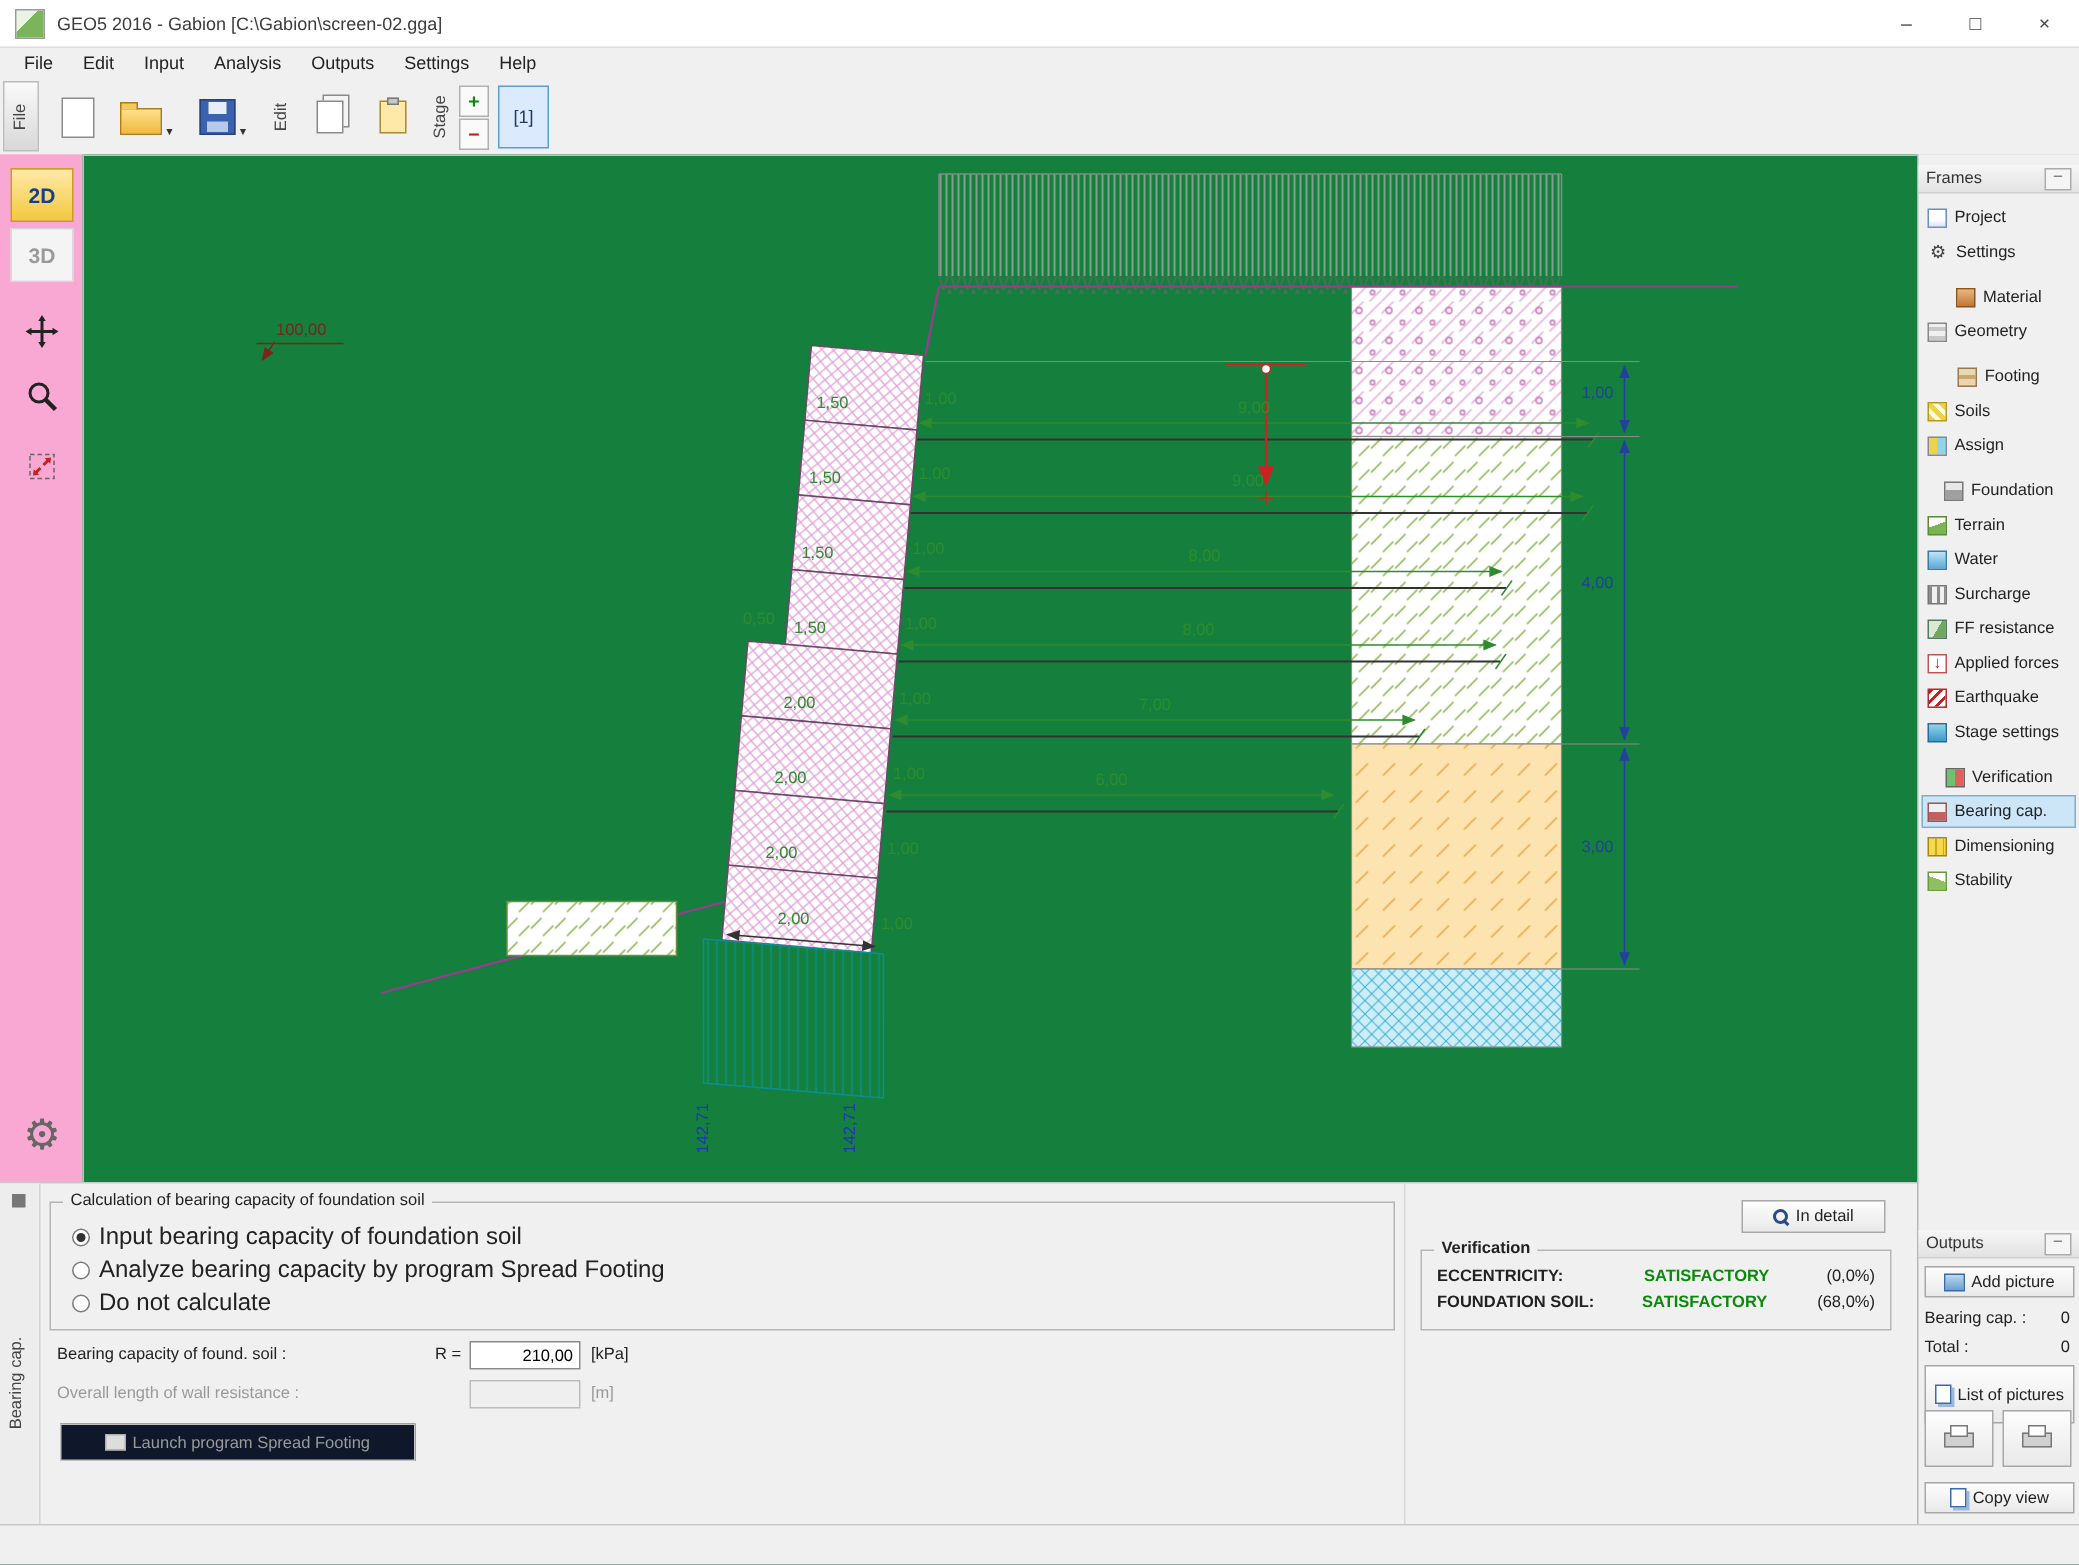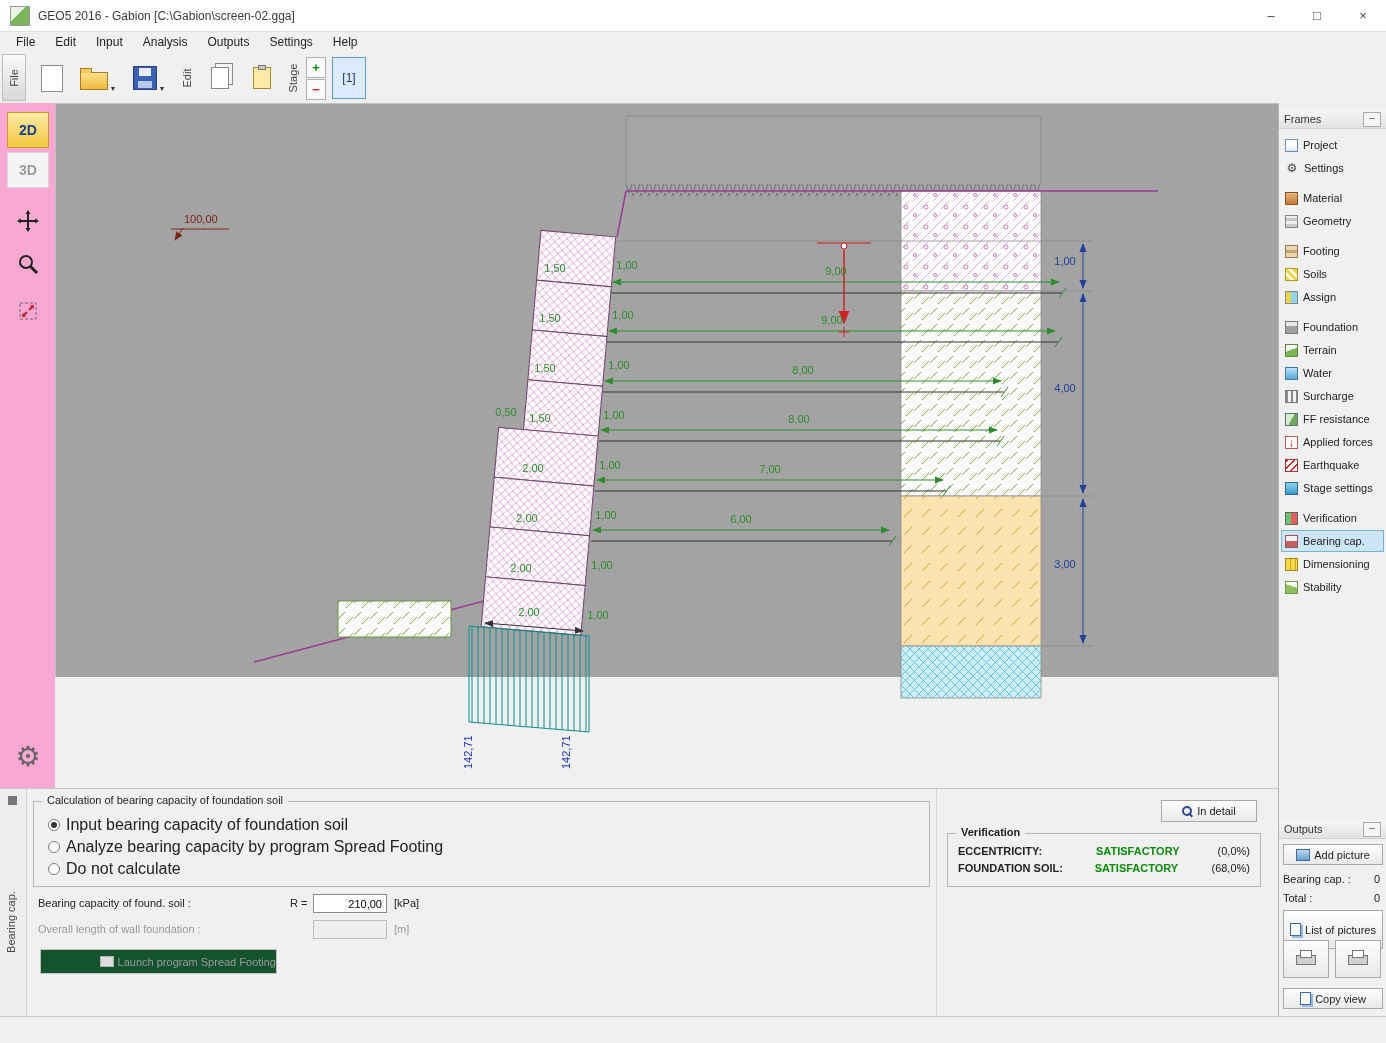--- a/index.html
+++ b/index.html
@@ -36,32 +36,32 @@
   .sq-btn{position:absolute;width:18px;height:19px;border:1px solid #b0b0b0;background:#fafafa;display:flex;align-items:center;justify-content:center;font-weight:bold;font-size:13px;}
   .stage1{left:332px;top:57px;width:32px;height:40px;background:#dbeafc;border:1px solid #5a9fd4;display:flex;align-items:center;justify-content:center;font-size:12px;color:#1a3c6e;position:absolute;}
 
   
   .lefttools{left:0;top:103px;width:55px;height:685px;background:#f9a8d4;}
   .ltbtn{position:absolute;left:7px;width:40px;height:34px;display:flex;align-items:center;justify-content:center;border:1px solid transparent;}
   .btn2d{background:linear-gradient(#ffe9a8,#f3c83e);border:1px solid #c89b2a;color:#163f8f;font-weight:bold;font-size:14px;}
   .btn3d{color:#9a9a9a;font-weight:bold;font-size:14px;background:#f4f4f4;border:1px solid #d8d8d8;}
 
   
-  .canvas{left:55px;top:103px;width:1223px;height:574px;background:#a3a3a3;border-top:1px solid #c0c0c0;border-left:1px solid #c0c0c0;box-sizing:border-box;}
+  .canvas{left:55px;top:103px;width:1223px;height:685px;background:#15803d;border-top:1px solid #c0c0c0;border-left:1px solid #c0c0c0;box-sizing:border-box;}
   svg text{font-family:"Liberation Sans",sans-serif;font-size:11px;}
   .tg{fill:#2e8b2e;}.tn{fill:#24409a;}.tb{fill:#2233bb;}.tm{fill:#7b241c;}
 
   
   .rightcol{left:1278px;top:103px;width:108px;height:913px;background:#f0f0f0;border-left:1px solid #b5b5b5;box-sizing:border-box;}
   .panel-head{height:18px;background:linear-gradient(#f6f6f6,#e2e2e2);border-bottom:1px solid #cfcfcf;display:flex;align-items:center;padding:0 5px;font-size:11px;color:#333;}
   .min-box{margin-left:auto;width:16px;height:13px;border:1px solid #aaa;background:#f5f5f5;text-align:center;line-height:10px;font-size:10px;color:#555;}
   .frames-list{padding:4px 0 0 0;}
   .fitem{display:flex;align-items:center;gap:5px;height:20px;margin:1px 2px;padding:0 3px;font-size:11px;border:1px solid transparent;}
   .fitem.sel{background:#cde6f7;border:1px solid #7ab0d4;}
-  .fitem.gap{margin-top:8px;}
+  .fitem.gap{margin-top:8px;justify-content:center;}
   .fi{width:13px;height:13px;border:1px solid #999;background:#fff;flex:none;box-sizing:border-box;}
   .fi-char{width:14px;flex:none;font-size:12px;line-height:13px;text-align:center;color:#444;border:none;background:none;}
   .fi1{background:linear-gradient(180deg,#fff 60%,#d8e4f0);border-color:#6a8fc0;}
   .fi3{background:linear-gradient(#e8b87a,#c07838);border-color:#8a5420;}
   .fi4{background:repeating-linear-gradient(0deg,#c8c8c8 0 3px,#efefef 3px 6px);border-color:#888;}
   .fi5{background:repeating-linear-gradient(180deg,#e8d8b0 0 4px,#c8a870 4px 7px);border-color:#997755;}
   .fi6{background:repeating-linear-gradient(45deg,#ead34f 0 3px,#fffbe0 3px 6px);border-color:#b09a20;}
   .fi7{background:linear-gradient(90deg,#ead34f 50%,#8fd4ea 50%);border-color:#888;}
   .fi8{background:linear-gradient(180deg,#e8e8e8 40%,#a0a0a0 40%);border-color:#777;}
   .fi9{background:linear-gradient(160deg,#fff 45%,#79b552 45%);border-color:#5a8a3a;}
@@ -91,21 +91,21 @@
   .sidetab .pin{position:absolute;left:8px;top:7px;width:9px;height:9px;background:#777;}
   .groupbox{position:absolute;border:1px solid #b5b5b5;}
   .gb-title{position:absolute;top:-8px;left:8px;background:#f0f0f0;padding:0 5px;font-size:11px;color:#222;}
   .radio-row{position:absolute;display:flex;align-items:center;gap:6px;font-size:16px;}
   .radio{width:12px;height:12px;border:1px solid #7a7a7a;border-radius:50%;background:#fff;position:relative;box-sizing:border-box;}
   .radio.on::after{content:"";position:absolute;left:2px;top:2px;right:2px;bottom:2px;background:#333;border-radius:50%;}
   .tinput{position:absolute;border:1px solid #8a8a8a;background:#fff;height:19px;font-size:11px;text-align:right;padding:0 4px;font-family:"Liberation Sans",sans-serif;box-sizing:border-box;}
   .tinput.dis{background:#efefef;border-color:#bdbdbd;}
   .lbl{position:absolute;font-size:11px;color:#222;white-space:nowrap;}
   .lbl.gray{color:#9a9a9a;}
-  .btn.dis{color:#9a9a9a;background:#14532d;border-color:#c2c2c2;justify-content:flex-end;}
+  .btn.dis{color:#9a9a9a;background:#0f172a;border-color:#c2c2c2;}
   .lnch{width:12px;height:9px;border:1px solid #b0b0b0;background:#ddd;}
   .verifzone{position:absolute;left:936px;top:0;width:342px;height:227px;border-left:1px solid #d6d6d6;}
   .vrow{position:absolute;left:10px;right:10px;display:flex;font-size:11px;}
   .vname{font-weight:bold;width:138px;}
   .vstat{font-weight:bold;color:#0a8a0a;width:118px;}
   .vval{margin-left:auto;}
   .mag{width:11px;height:11px;position:relative;}
   .mag::before{content:"";position:absolute;width:6px;height:6px;border:2px solid #2a4a8a;border-radius:50%;left:0;top:0;}
   .mag::after{content:"";position:absolute;width:5px;height:2px;background:#2a4a8a;transform:rotate(45deg);left:6px;top:8px;}
 
@@ -511,21 +511,21 @@
         <span class="radio"></span>
         <span>Do not calculate</span>
       </div>
     </div>
 
     <span class="lbl" style="left:38px;top:108px;">Bearing capacity of found. soil :</span>
     <span class="lbl" style="left:290px;top:108px;">R =</span>
     <input class="tinput" style="left: 313px; top: 105px; width: 74px;" value="210,00">
     <span class="lbl" style="left:394px;top:108px;">[kPa]</span>
 
-    <span class="lbl gray" style="left:38px;top:134px;">Overall length of wall foundation :</span>
+    <span class="lbl gray" style="left:38px;top:134px;">Overall length of wall resistance :</span>
     <input class="tinput dis" style="left: 313px; top: 131px; width: 74px;" disabled="">
     <span class="lbl gray" style="left:394px;top:134px;">[m]</span>
 
     <div class="btn dis" style="position:absolute;left:40px;top:160px;width:237px;height:25px;">
       <span class="lnch"></span>
         <span>Launch program Spread Footing</span>
     </div>
 
     <div class="verifzone">
       <div class="btn" style="position:absolute;left:224px;top:11px;width:96px;height:22px;">

